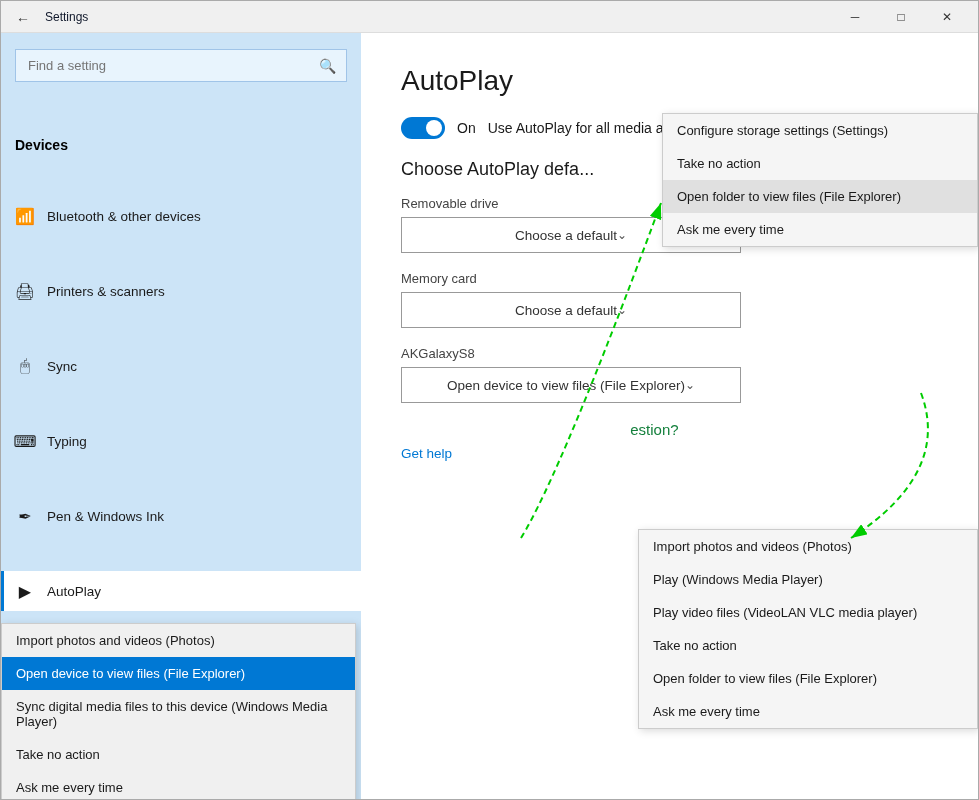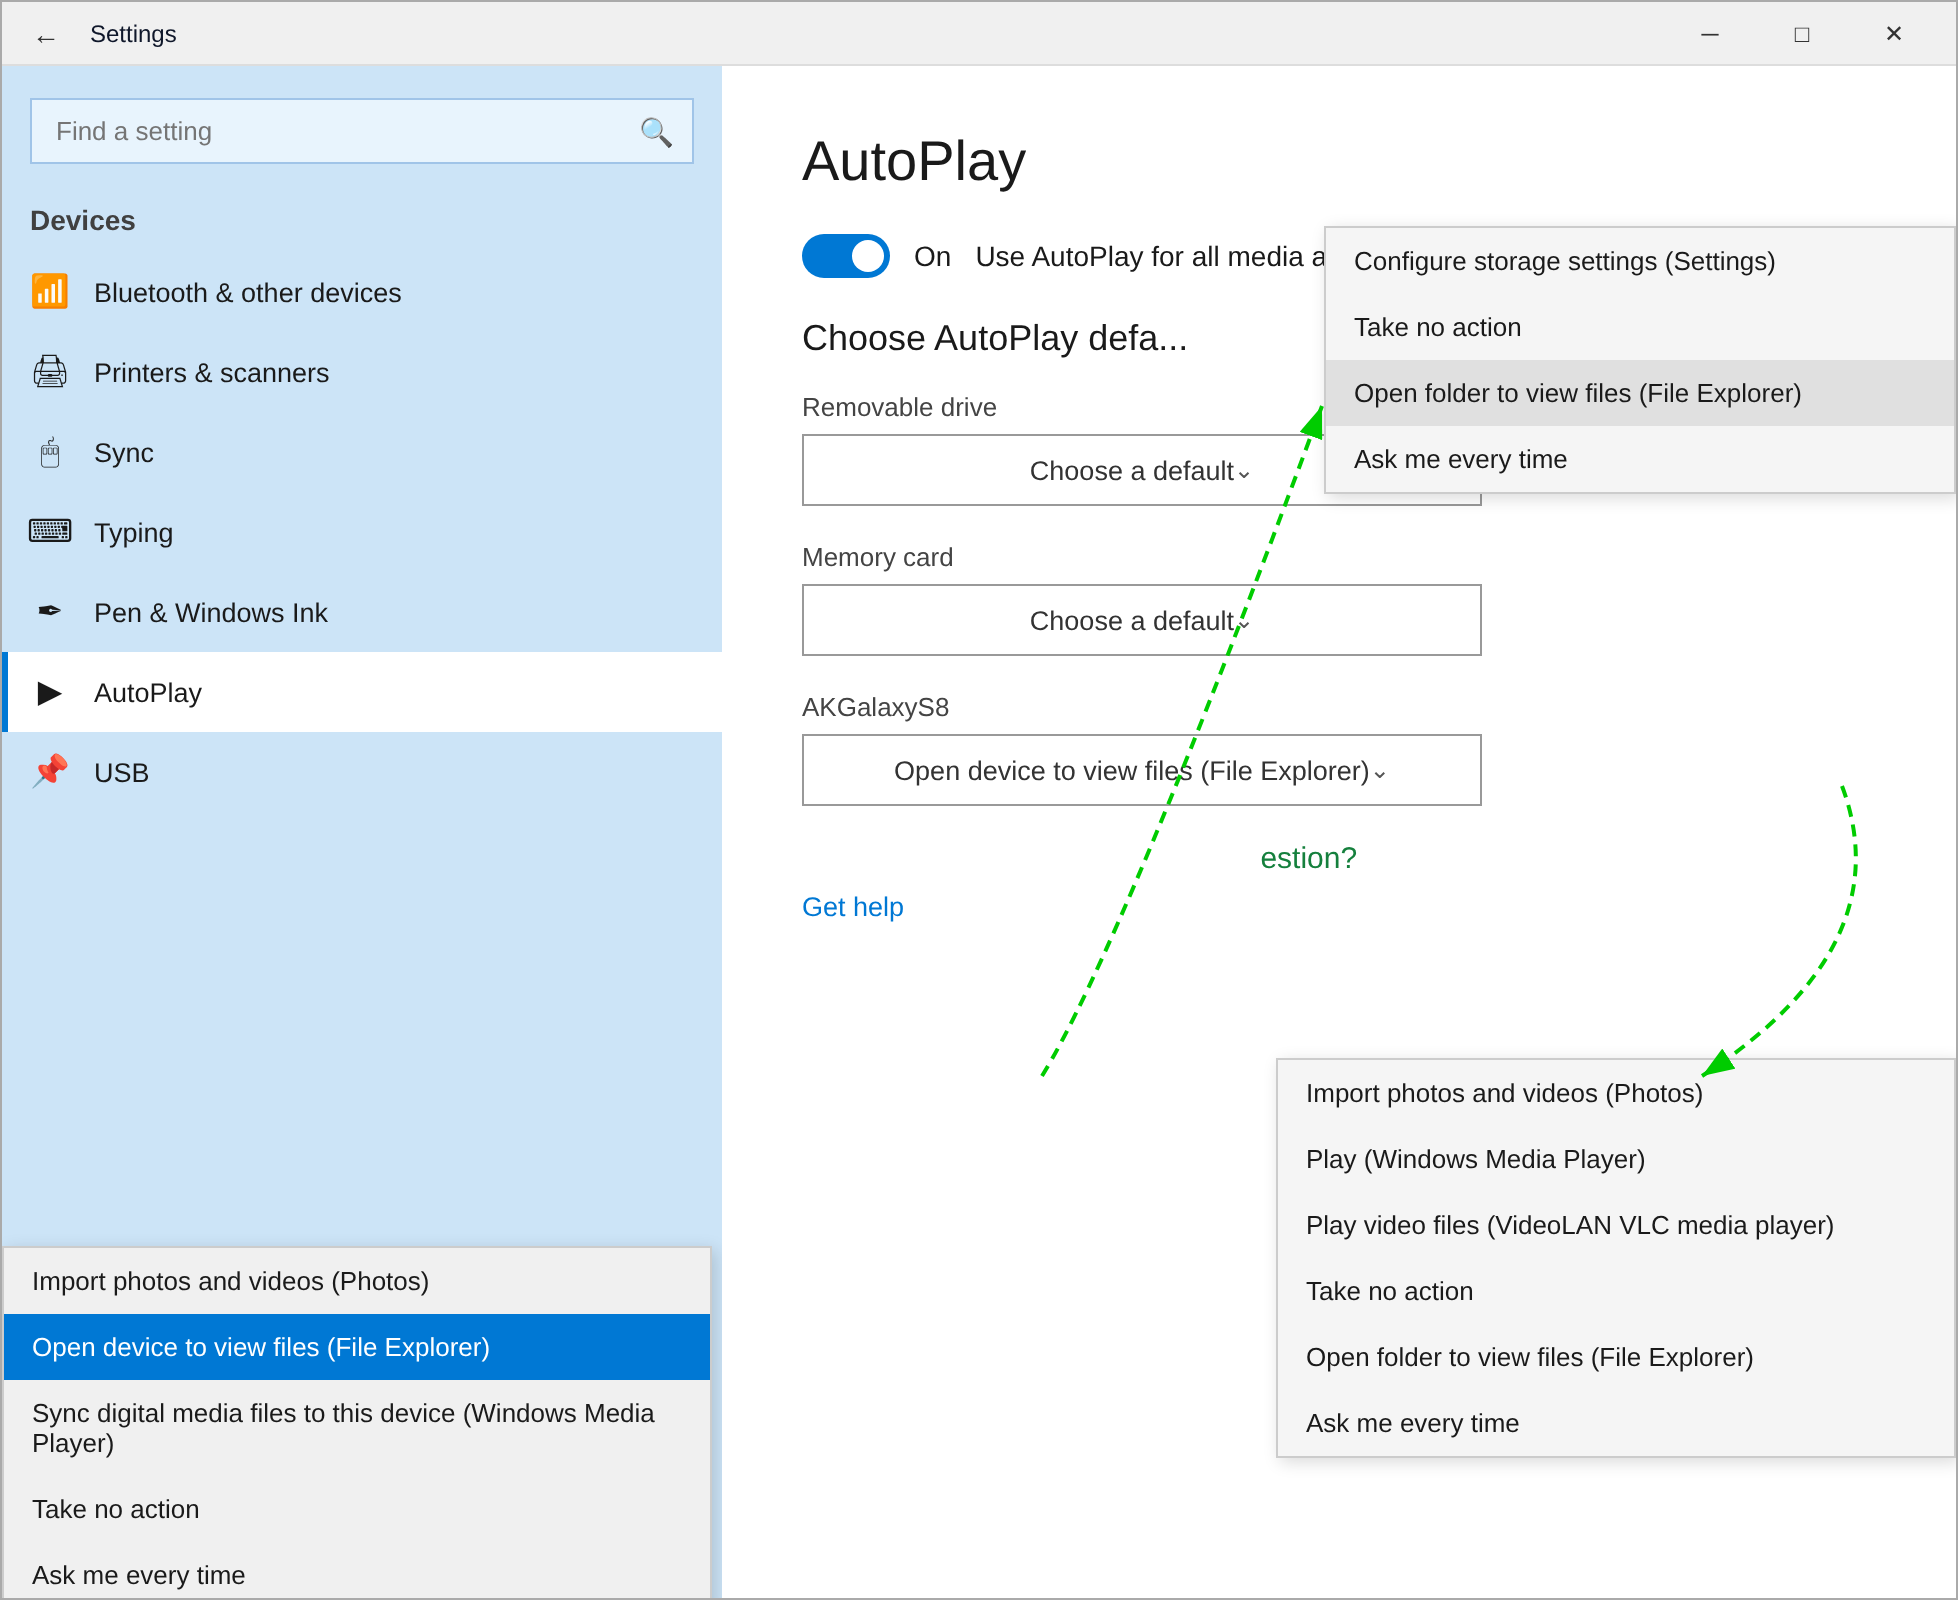--- a/index.html
+++ b/index.html
@@ -79,21 +79,21 @@
       right: 10px;
       top: 50%;
       transform: translateY(-50%);
       font-size: 14px;
       color: #555;
     }
 
     .sidebar-section-title {
       font-size: 14px;
       font-weight: 600;
-      color: #404040;
+      color: #000000;
       padding: 4px 14px 8px 14px;
     }
 
     .nav-item {
       display: flex;
       align-items: center;
       padding: 10px 14px;
       cursor: pointer;
       font-size: 13.5px;
       color: #1a1a1a;
@@ -270,21 +270,21 @@
     <span class="titlebar-title">Settings</span>
     <div class="titlebar-controls">
       <div class="titlebar-btn">─</div>
       <div class="titlebar-btn">□</div>
       <div class="titlebar-btn close">✕</div>
     </div>
   </div>
 
   <div class="content">
 
-    <div class="sidebar" style="position:relative;">
+    <div class="sidebar" style="position:relative;gap:35px;">
       <div class="sidebar-search">
         <input type="text" placeholder="Find a setting" style="">
         <span class="search-icon">🔍</span>
       </div>
 
       <div class="sidebar-section-title">Devices</div>
 
       <div class="nav-item">
         <div class="nav-icon">📶</div>
         <span>Bluetooth &amp; other devices</span>

